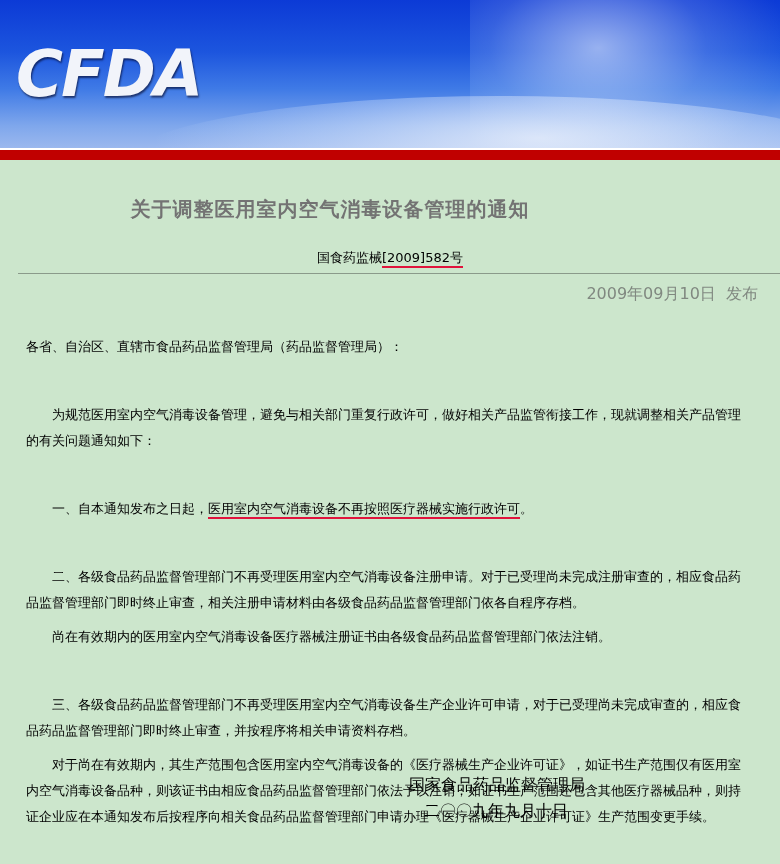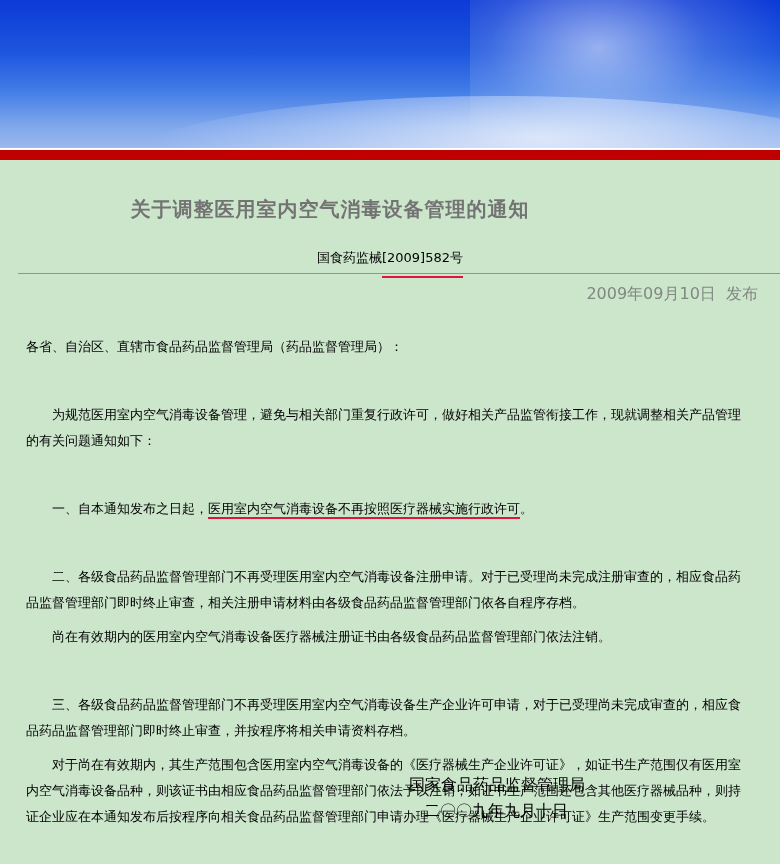--- a/index.html
+++ b/index.html
@@ -48,21 +48,21 @@
 
   .title {
     position: absolute; left: 0; top: 196px; width: 660px; text-align: center;
     font-family: "DejaVu Serif", serif; font-size: 20px; font-weight: bold;
     color: #737373; letter-spacing: 1px;
   }
   .docnum {
     position: absolute; left: 0; top: 249px; width: 780px; text-align: center;
     font-size: 13px;
   }
-  .docnum .hl { border-bottom: 2px solid #e0143c; padding-bottom: 11px; margin-top: 12px; }
+  .docnum .hl { border-bottom: 2px solid #e0143c; padding-bottom: 1px; margin-top: 12px; }
   .rule {
     position: absolute; left: 18px; top: 273px; width: 762px; height: 1px;
     background: #8a9a8a;
   }
   .pubdate {
     position: absolute; right: 22px; top: 284px;
     font-size: 16px; color: #808880;
   }
   .content {
     position: absolute; left: 18px; top: 326px; width: 742px;
@@ -77,20 +77,21 @@
     font-size: 16px; line-height: 26px; margin-top: 10px;
   }
   .sign .date { padding-left: 15px; }
 </style>
 </head>
 <body>
 
 <div class="banner">
   <div class="glow"></div>
   <div class="earth"></div>
+  <div class="logo">CFDA</div>
 </div>
 <div class="white-line"></div>
 <div class="red-bar"></div>
 
 <div class="title">关于调整医用室内空气消毒设备管理的通知</div>
 
 <div class="docnum">
   <span>国食药监械</span><span class="hl">[2009]582号</span>
 </div>
 

